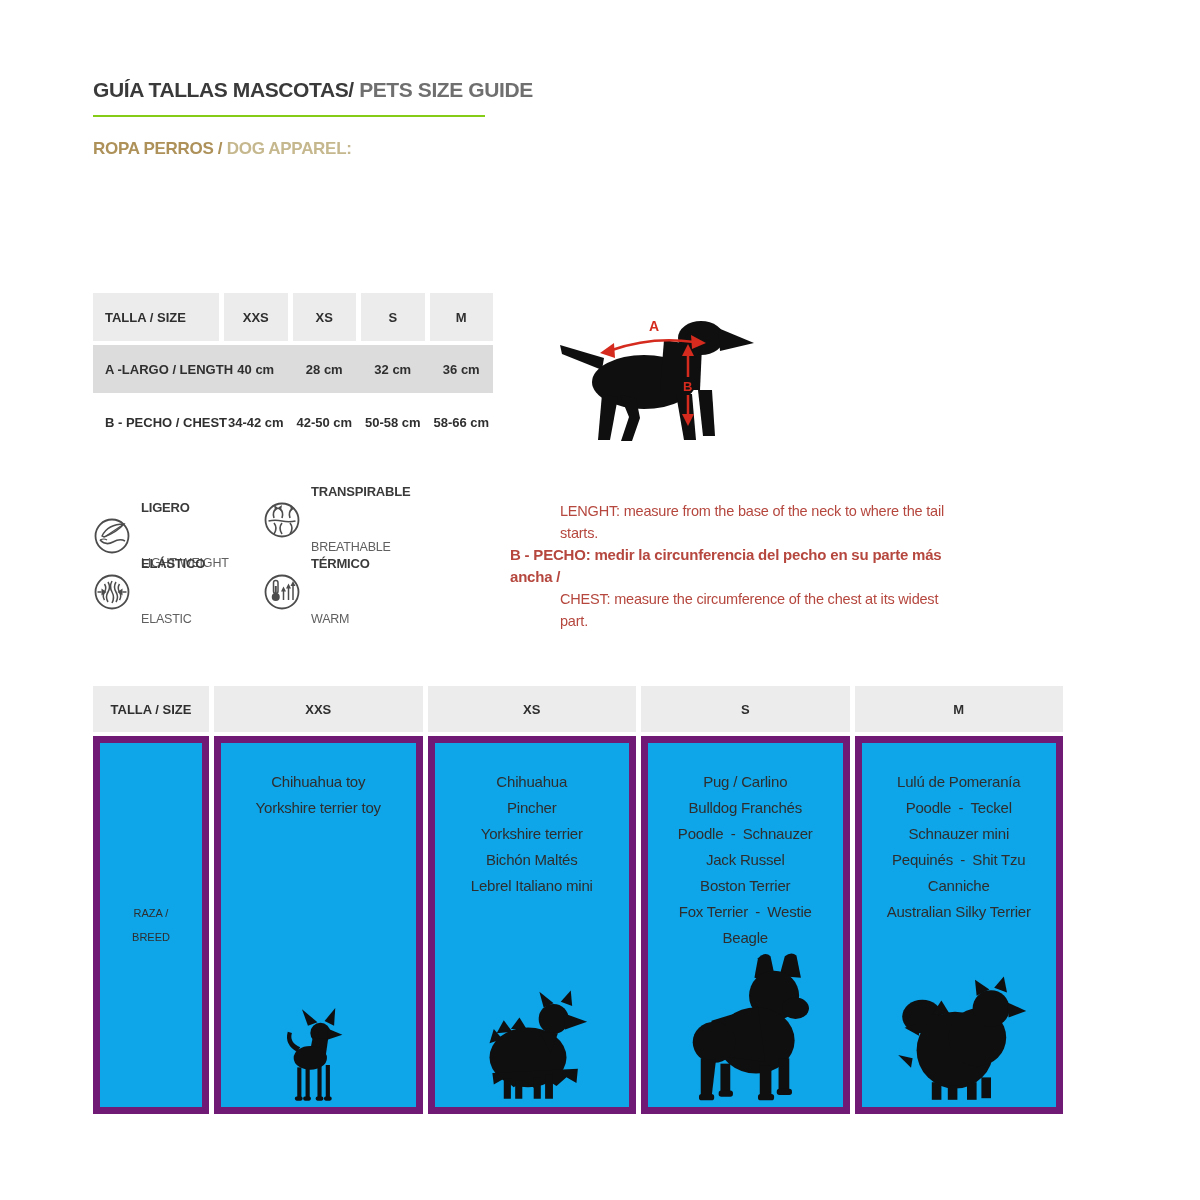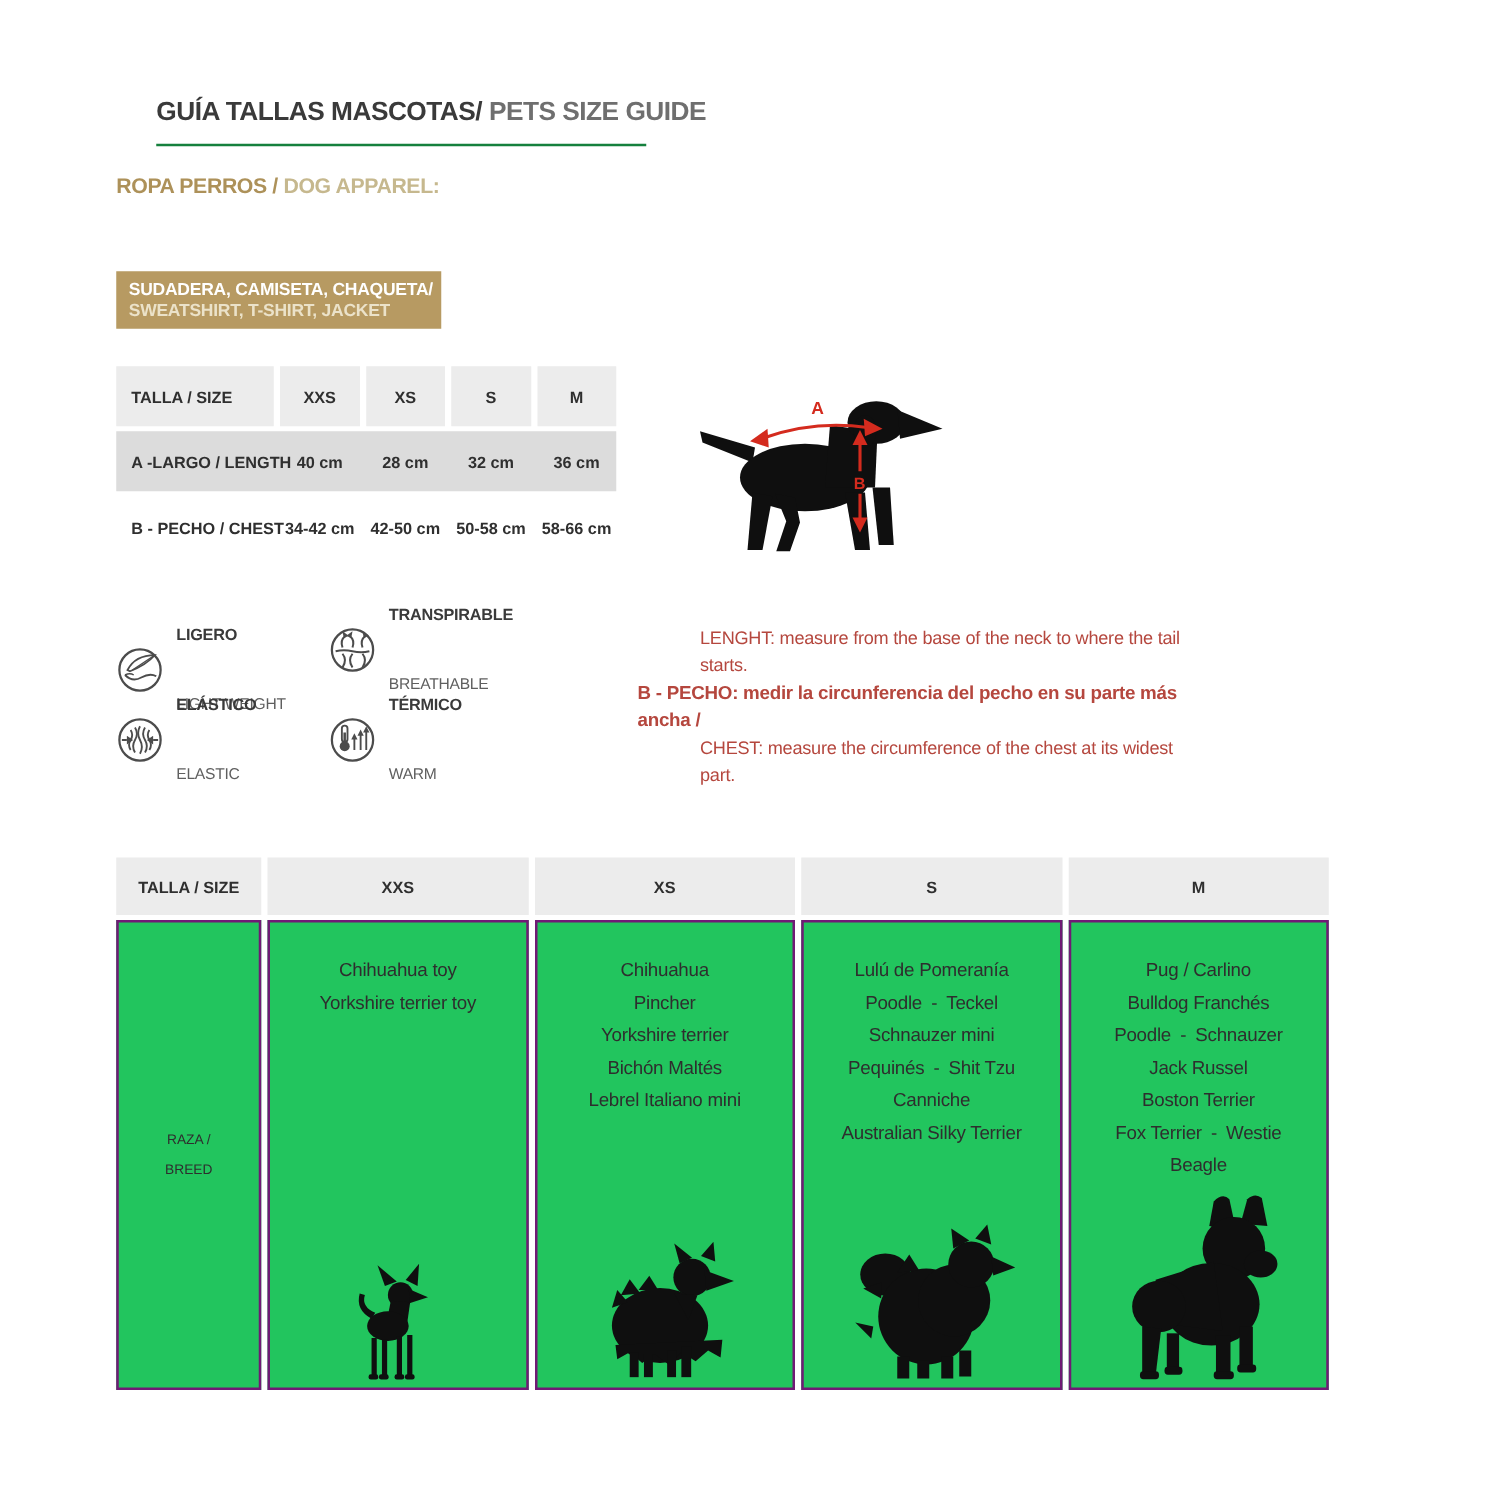--- a/index.html
+++ b/index.html
@@ -1,20 +1,20 @@
 <!DOCTYPE html>
 <html><head>
 <meta charset="utf-8">
 <style>
   html,body{margin:0;padding:0;background:#fff;}
   .page{position:relative;width:1200px;height:1200px;background:#ffffff;overflow:hidden;
         font-family:"Liberation Sans",sans-serif;color:#2e2e2e;}
 
   
-  .title-wrap{position:absolute;left:93px;top:78px;width:392px;border-bottom:2px solid #15803d;padding-bottom:13px;margin-left:32px;}
+  .title-wrap{position:absolute;left:93px;top:78px;width:392px;border-bottom:2px solid #84cc16;padding-bottom:13px;}
   .title{font-size:21px;font-weight:bold;letter-spacing:-0.4px;white-space:nowrap;}
   .title .primary{color:#3a3a3a;}
   .title .secondary{color:#6f6f6f;}
 
   .subtitle{position:absolute;left:93px;top:139px;font-size:17px;font-weight:bold;letter-spacing:-0.3px;white-space:nowrap;}
   .subtitle .primary{color:#ad9159;}
   .subtitle .secondary{color:#c6b88e;}
 
   
   .banner{position:absolute;left:93px;top:217px;width:260px;height:46px;background:#b79a62;
@@ -47,21 +47,21 @@
   .notes{position:absolute;left:510px;top:500px;width:460px;color:#b5473e;font-size:15px;line-height:22px;letter-spacing:-0.2px;}
   .notes .es{font-weight:bold;}
   .notes .en{padding-left:50px;font-size:14.5px;}
 
   
   .breed-table{position:absolute;left:93px;top:686px;width:970px;}
   .bt-header{display:grid;grid-template-columns:116px repeat(4,1fr);gap:5px;height:46px;margin-bottom:4px;
              font-size:13px;font-weight:bold;color:#2f2f2f;}
   .bt-header .cell{background:#ececec;display:flex;align-items:center;justify-content:center;white-space:nowrap;}
   .bt-body{display:grid;grid-template-columns:116px repeat(4,1fr);gap:5px;height:376px;}
-  .bt-cell{background:#22c55e;border:2px solid #701a75;box-sizing:border-box;
+  .bt-cell{background:#0ea5e9;border:7px solid #701a75;box-sizing:border-box;
            display:flex;flex-direction:column;align-items:center;}
   .bt-cell.rowlabel{justify-content:center;font-weight:normal;font-size:11px;text-align:center;line-height:24px;}
   .breeds{margin-top:26px;font-size:15px;line-height:26px;text-align:center;color:#2e2e2e;letter-spacing:-0.2px;}
   .dog{margin-top:auto;margin-bottom:4px;display:flex;align-items:flex-end;justify-content:center;}
   .dog svg{display:block;}
   .dog-xxs svg{height:95px;width:auto;}
   .dog-xs  svg{height:114px;width:auto;}
   .dog-s   svg{height:128px;width:auto;}
   .dog-m   svg{height:152px;width:auto;}
 </style>
@@ -75,24 +75,20 @@
       <span class="primary">GUÍA TALLAS MASCOTAS/</span>
       <span class="secondary">PETS SIZE GUIDE</span>
     </div>
   </div>
 
   <div class="subtitle">
     <span class="primary">ROPA PERROS /</span>
     <span class="secondary">DOG APPAREL:</span>
   </div>
 
-  <div class="banner">
-    <div class="l1">SUDADERA, CAMISETA, CHAQUETA/</div>
-    <div class="l2">SWEATSHIRT, T-SHIRT, JACKET</div>
-  </div>
 
   <div class="size-table">
     <div class="st-row header">
       <div class="cell label">TALLA /  SIZE</div>
       <div class="cell">XXS</div>
       <div class="cell">XS</div>
       <div class="cell">S</div>
       <div class="cell">M</div>
     </div>
     <div class="st-row rowA">
@@ -302,51 +298,20 @@
               <ellipse cx="80" cy="96" rx="54" ry="42"></ellipse>
               <polygon points="36,62 46,44 58,60"></polygon>
               <polygon points="56,56 68,40 78,56"></polygon>
               <polygon points="26,76 32,56 44,70"></polygon>
               <polygon points="96,60 122,62 112,90"></polygon>
               <polygon points="30,118 150,112 148,132 134,124 120,136 104,126 90,140 74,128 60,138 46,126 32,134"></polygon>
               <rect x="104" y="120" width="11" height="34"></rect>
               <rect x="88" y="124" width="10" height="30"></rect>
               <rect x="46" y="126" width="10" height="28"></rect>
               <rect x="62" y="128" width="10" height="26"></rect>
-            </g>
-          </svg>
-        </div>
-      </div>
-
-      <div class="bt-cell">
-        <div class="breeds">
-            <div class="breed-line">Lulú de Pomeranía</div>
-            <div class="breed-line">Poodle - Teckel</div>
-            <div class="breed-line">Schnauzer mini</div>
-            <div class="breed-line">Pequinés - Shit Tzu</div>
-            <div class="breed-line">Canniche</div>
-            <div class="breed-line">Australian Silky Terrier</div>
-          </div>
-        <div class="dog dog-s">
-          <svg viewBox="0 0 180 160">
-            <g fill="#0f0f0f">
-              <ellipse cx="44" cy="52" rx="25" ry="21"></ellipse>
-              <circle cx="85" cy="94" r="48"></circle>
-              <circle cx="113" cy="78" r="36"></circle>
-              <circle cx="130" cy="42" r="23"></circle>
-              <polygon points="112,26 110,6 128,18"></polygon>
-              <polygon points="134,16 146,2 150,22"></polygon>
-              <polygon points="150,34 174,45 152,53"></polygon>
-              <polygon points="56,50 68,32 78,48"></polygon>
-              <polygon points="40,76 22,66 40,60"></polygon>
-              <polygon points="32,104 14,100 30,116"></polygon>
-              <rect x="56" y="134" width="12" height="22"></rect>
-              <rect x="76" y="138" width="12" height="18"></rect>
-              <rect x="100" y="134" width="12" height="22"></rect>
-              <rect x="118" y="128" width="12" height="26"></rect>
             </g>
           </svg>
         </div>
       </div>
 
       <div class="bt-cell">
         <div class="breeds">
             <div class="breed-line">Pug / Carlino</div>
             <div class="breed-line">Bulldog Franchés</div>
             <div class="breed-line">Poodle - Schnauzer</div>
@@ -371,16 +336,47 @@
               <rect x="62" y="126" width="11" height="36"></rect>
               <rect x="104" y="160" width="18" height="7" rx="3"></rect>
               <rect x="125" y="154" width="17" height="7" rx="3"></rect>
               <rect x="38" y="160" width="17" height="7" rx="3"></rect>
               <rect x="60" y="156" width="16" height="7" rx="3"></rect>
             </g>
           </svg>
         </div>
       </div>
 
+      <div class="bt-cell">
+        <div class="breeds">
+            <div class="breed-line">Lulú de Pomeranía</div>
+            <div class="breed-line">Poodle - Teckel</div>
+            <div class="breed-line">Schnauzer mini</div>
+            <div class="breed-line">Pequinés - Shit Tzu</div>
+            <div class="breed-line">Canniche</div>
+            <div class="breed-line">Australian Silky Terrier</div>
+          </div>
+        <div class="dog dog-s">
+          <svg viewBox="0 0 180 160">
+            <g fill="#0f0f0f">
+              <ellipse cx="44" cy="52" rx="25" ry="21"></ellipse>
+              <circle cx="85" cy="94" r="48"></circle>
+              <circle cx="113" cy="78" r="36"></circle>
+              <circle cx="130" cy="42" r="23"></circle>
+              <polygon points="112,26 110,6 128,18"></polygon>
+              <polygon points="134,16 146,2 150,22"></polygon>
+              <polygon points="150,34 174,45 152,53"></polygon>
+              <polygon points="56,50 68,32 78,48"></polygon>
+              <polygon points="40,76 22,66 40,60"></polygon>
+              <polygon points="32,104 14,100 30,116"></polygon>
+              <rect x="56" y="134" width="12" height="22"></rect>
+              <rect x="76" y="138" width="12" height="18"></rect>
+              <rect x="100" y="134" width="12" height="22"></rect>
+              <rect x="118" y="128" width="12" height="26"></rect>
+            </g>
+          </svg>
+        </div>
+      </div>
+
     </div>
   </div>
 
 </div>
 
 </body></html>

